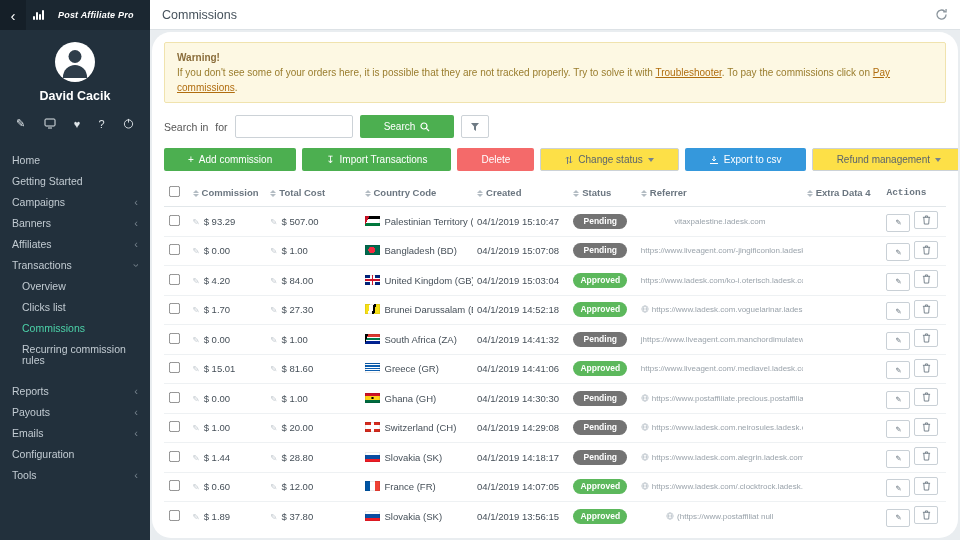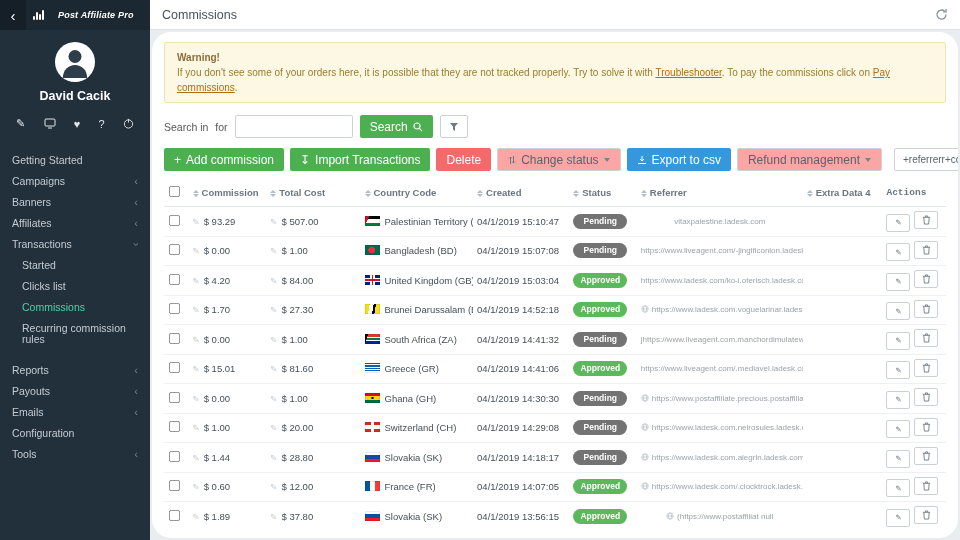--- a/index.html
+++ b/index.html
@@ -41,25 +41,25 @@
 
   .content { margin:2px; background:#fff; padding:10px 12px; flex:1; overflow:hidden; display:flex; flex-direction:column;border-radius:19px; }
 
   .warning { background:#fdf8e3; border:1px solid #f0e3ae; padding:7px 12px; font-size:10px; color:#9a7d2e; line-height:15px; border-radius:2px; }
   .warning b { display:block; color:#8a6d3b; }
   .warning a { color:#b06d0f; text-decoration:underline; cursor:pointer; }
 
   .search-row { display:flex; align-items:center; gap:7px; margin:12px 0 10px; font-size:10.5px; color:#555; }
   .search-in-select { width:165px; height:23px; font-size:10.5px; border:1px solid #ccd2d7; color:#555; background:#fff; border-radius:2px; font-family:"Liberation Sans",sans-serif; }
   .search-for-input { width:118px; height:23px; border:1px solid #ccd2d7; border-radius:2px; padding:0 5px; font-size:10.5px; font-family:"Liberation Sans",sans-serif; }
-  .btn { height:23px; font-size:12px; padding:0 10px; border-radius:2px; border:none; color:#fff; display:inline-flex; align-items:center; gap:5px; cursor:pointer; white-space:nowrap; font-family:"Liberation Sans",sans-serif; }
+  .btn { height:23px; font-size:10px; padding:0 24px; border-radius:2px; border:none; color:#fff; display:inline-flex; align-items:center; gap:5px; cursor:pointer; white-space:nowrap; font-family:"Liberation Sans",sans-serif; }
   .btn-green { background:#4caf50; }
   .btn-red { background:#f46a6a; }
   .btn-blue { background:#3598dc; }
-  .btn-outline { background:#fca5a5; border:1px solid #ccd2d7; color:#5a646d; }
+  .btn-outline { background:#fde047; border:1px solid #ccd2d7; color:#5a646d; }
   .caret { width:0; height:0; border-left:3px solid transparent; border-right:3px solid transparent; border-top:4px solid #76828c; display:inline-block; }
 
   .actions-row { display:flex; align-items:center; gap:6px; margin-bottom:8px; }
   .spacer { flex:1; }
   .columns-select { border:1px solid #ccd2d7; border-radius:2px; height:23px; font-size:10px; color:#5a646d; background:#fff; display:inline-flex; align-items:center; gap:8px; padding:0 8px; width:150px; justify-content:space-between; cursor:pointer; }
   .icon-btn { width:28px; height:23px; border:1px solid #ccd2d7; background:#fff; border-radius:2px; display:inline-flex; align-items:center; justify-content:center; cursor:pointer; color:#5a646d; font-size:10px; }
 
   
   .table-wrap { flex:1; overflow:hidden; }
   table { width:100%; border-collapse:collapse; font-size:9.5px; color:#454f58; table-layout:fixed; }
@@ -134,40 +134,43 @@
       <span>?</span>
       <span>
           <svg width="11" height="11" viewBox="0 0 12 12" fill="none" stroke="#dfe5e9">
             <circle cx="6" cy="6.5" r="4.5"></circle>
             <path d="M6 1v4"></path>
           </svg>
         </span>
     </div>
     <div class="menu">
         <div class="menu-item">
+          <span>Home</span>
+        </div>
+        <div class="menu-item">
           <span>Getting Started</span>
         </div>
         <div class="menu-item">
           <span>Campaigns</span>
           <span class="chev">‹</span>
         </div>
         <div class="menu-item">
           <span>Banners</span>
           <span class="chev">‹</span>
         </div>
         <div class="menu-item">
           <span>Affiliates</span>
           <span class="chev">‹</span>
         </div>
         <div class="menu-item">
           <span>Transactions</span>
           <span class="chev down">‹</span>
         </div>
         <div class="menu-item child">
-          <span>Started</span>
+          <span>Overview</span>
         </div>
         <div class="menu-item child">
           <span>Clicks list</span>
         </div>
         <div class="menu-item child active">
           <span>Commissions</span>
         </div>
         <div class="menu-item child">
           <span>Recurring commission rules</span>
         </div>

